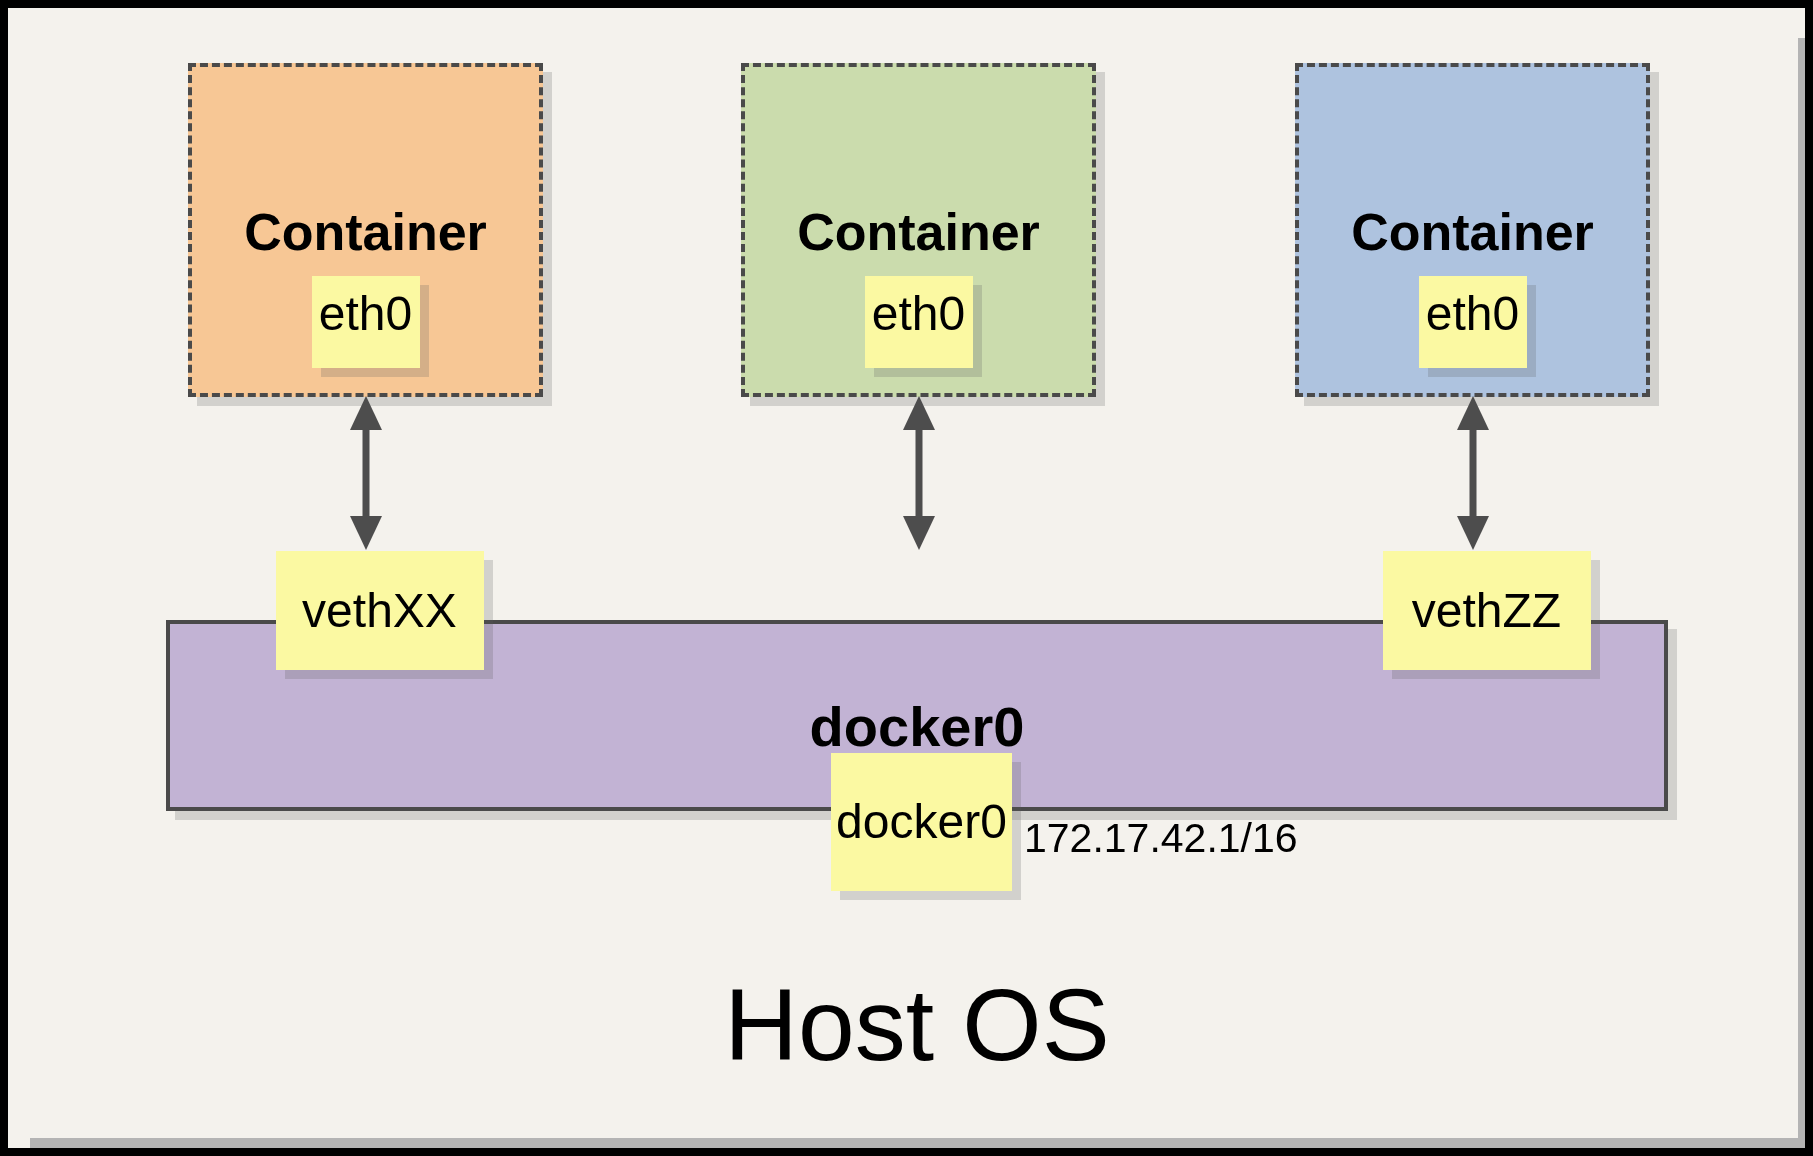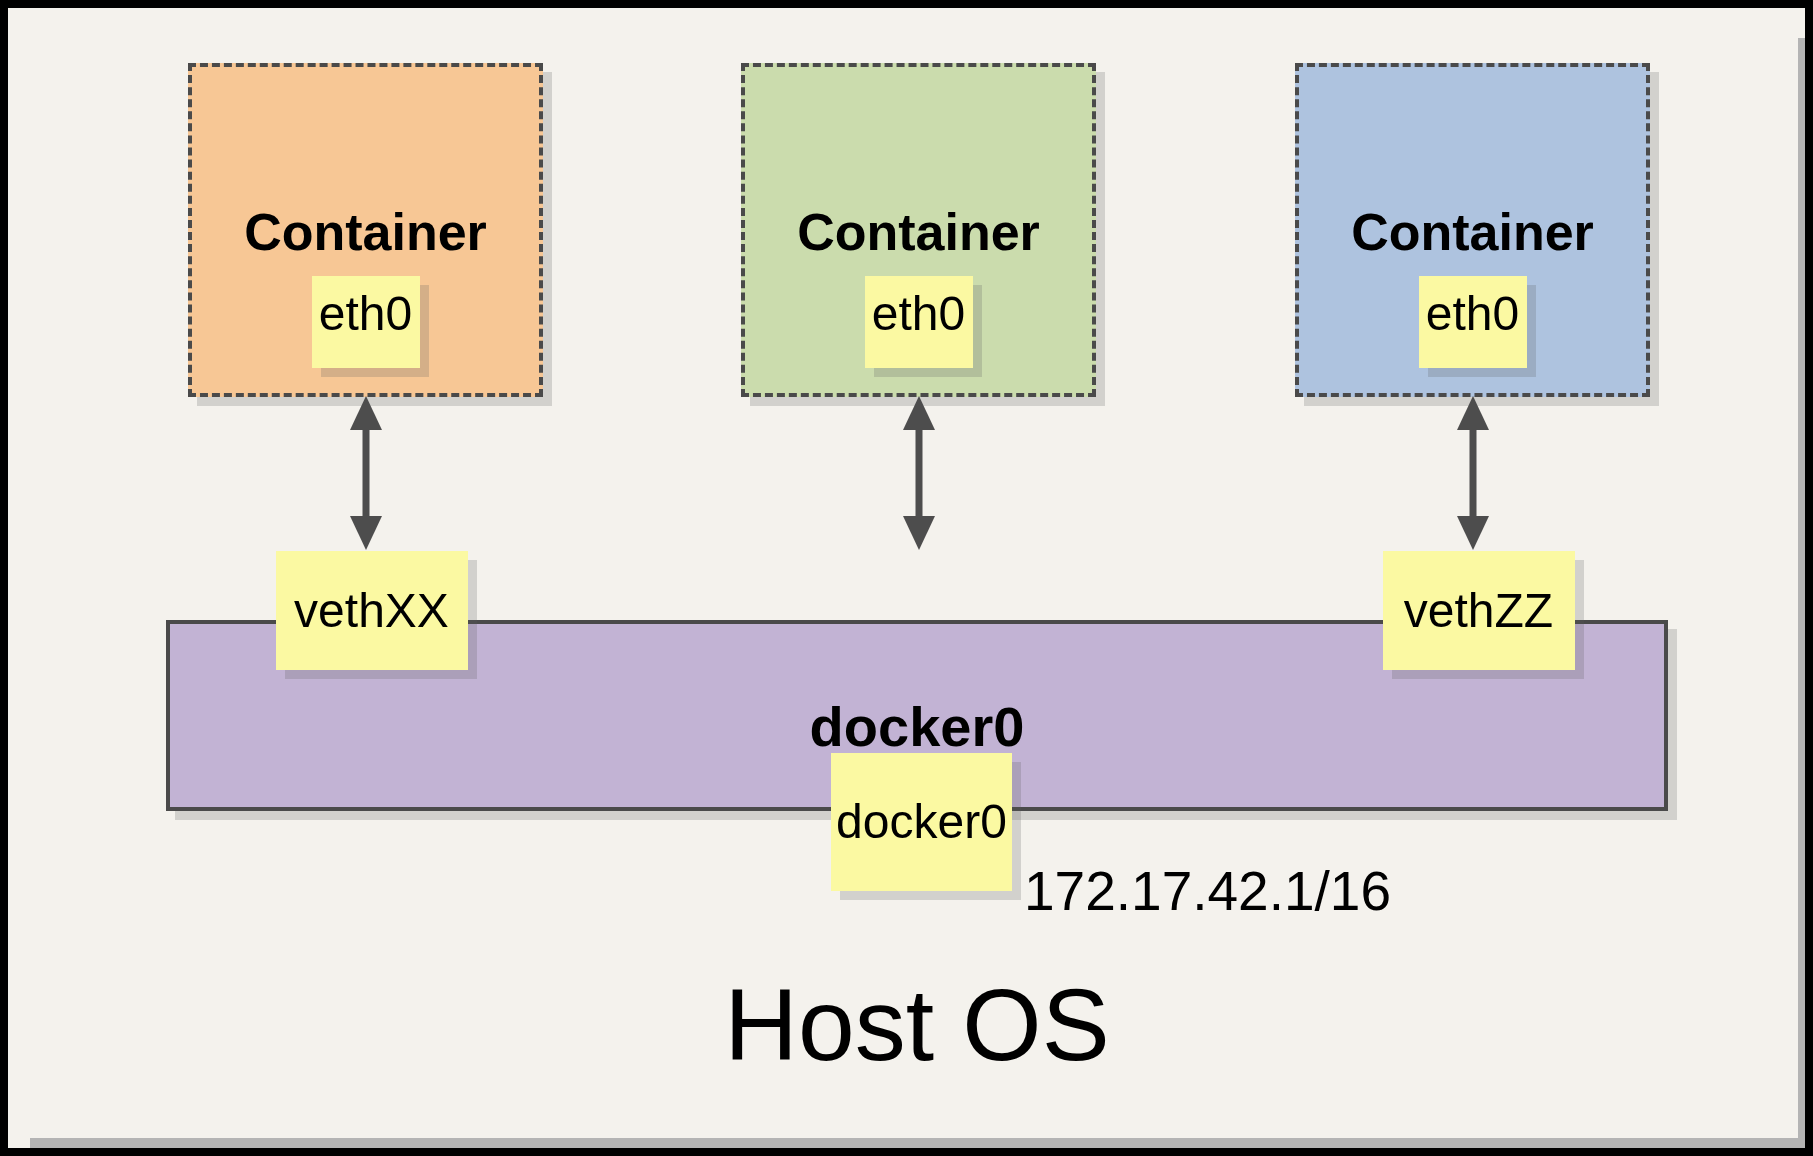--- a/index.html
+++ b/index.html
@@ -66,21 +66,21 @@
   }
   .nic-node {
     top: 215px; left: 50%;
     width: 108px; height: 92px;
     margin-left: -54px;
     align-items: flex-start;
     padding-top: 14px;
   }
   .veth-node {
     top: 490px; left: 50%;
-    width: 192px; height: 119px;
+    width: 208px; height: 119px;
     margin-left: -90px;
     align-items: center;
   }
 
   .arrow {
     position: absolute;
     top: 333px; left: 50%;
     margin-left: -20px;
     width: 40px; height: 158px;
     z-index: 1;
@@ -108,22 +108,22 @@
     z-index: 2;
   }
   .bridge-node {
     top: 745px; left: 823px;
     width: 181px; height: 138px;
     margin-left: 0;
     align-items: center;
   }
   .bridge-ip {
     position: absolute;
-    left: 1016px; top: 856px;
-    font-size: 55px;
+    left: 1016px; top: 810px;
+    font-size: 41px;
     line-height: 1.0;
     z-index: 2;
   }
 
   
   .host-title {
     position: absolute;
     left: 0; top: 966px;
     width: 1818px;
     text-align: center;

